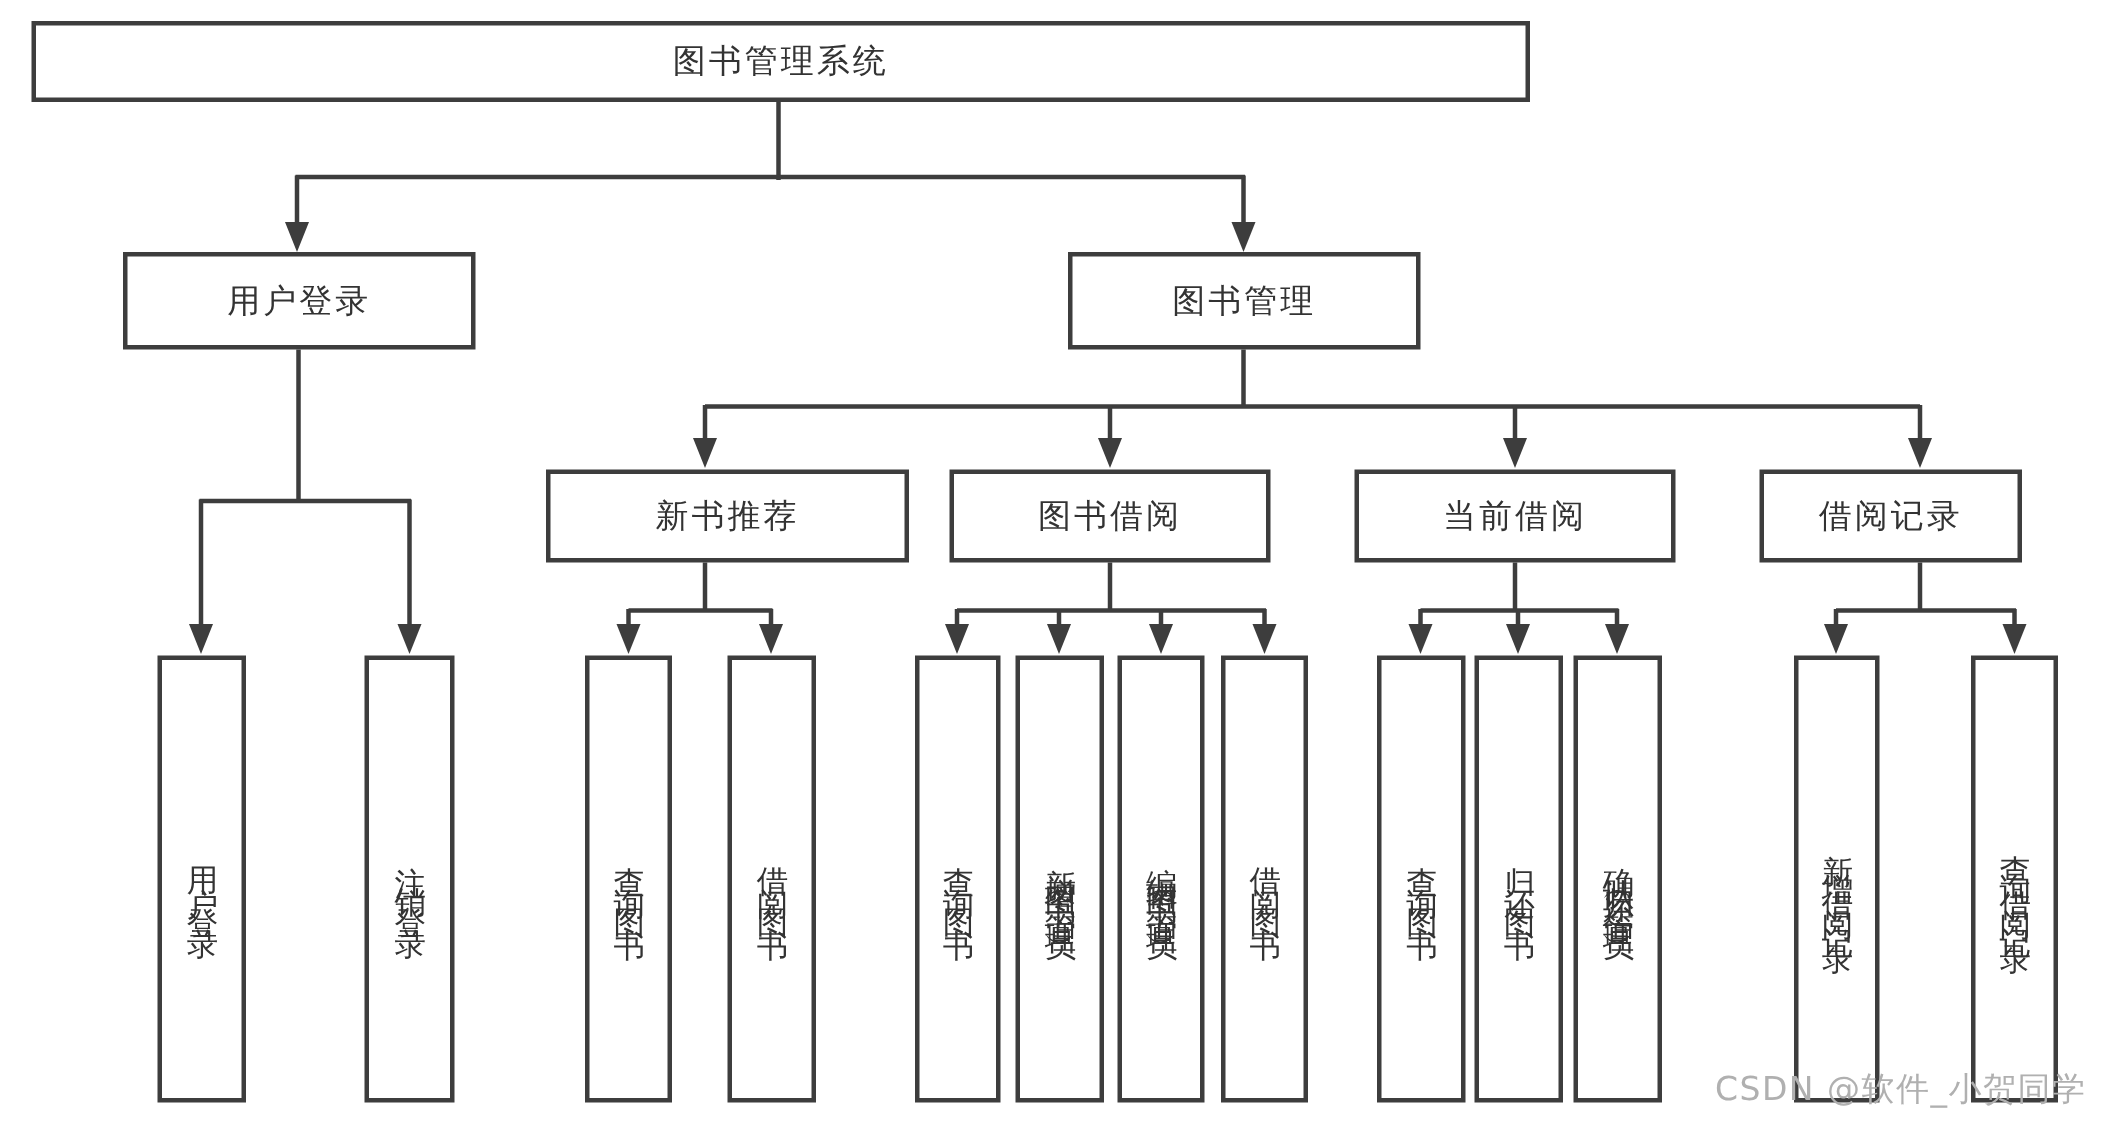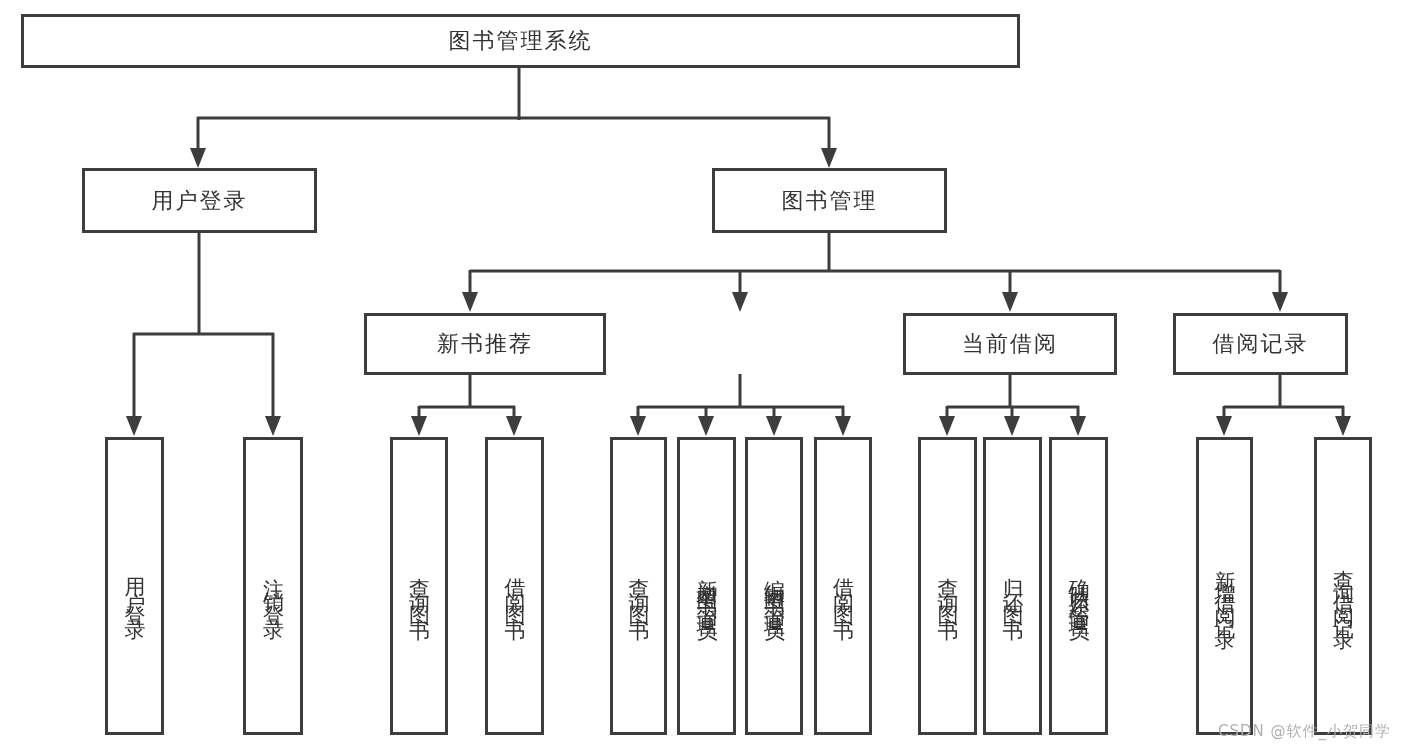--- a/index.html
+++ b/index.html
@@ -23,21 +23,21 @@
   .leaf{
     top:437px; height:298px;
     writing-mode:vertical-rl; text-orientation:mixed;
     font-size:21px; letter-spacing:14px; line-height:1;
     padding-top:6px;
   }
   .leaf.sp-m{letter-spacing:12px;}
   .leaf.sp-s{letter-spacing:6px;}
   #watermark{
     position:absolute; right:14px; bottom:6px;
-    color:var(--watermark); font-size:15px; letter-spacing:1px;
+    color:var(--watermark); font-size:22px; letter-spacing:1px;
   }
 </style>
 </head>
 <body>
 
 <div id="stage">
 
   <svg id="wires" width="1405" height="747" viewBox="0 0 1405 747">
 
     <path d="M519,68 V120"></path>
@@ -99,20 +99,21 @@
     <path d="M1343,406 V418"></path>
       <polygon points="1335,416 1351,416 1343,436"></polygon>
   </svg>
 
   <div class="node" style="left:21px;top:14px;width:999px;height:54px;">图书管理系统</div>
 
   <div class="node" style="left:82px;top:168px;width:235px;height:65px;">用户登录</div>
   <div class="node" style="left:712px;top:168px;width:235px;height:65px;text-align:right;">图书管理</div>
 
   <div class="node" style="left:364px;top:313px;width:242px;height:62px;">新书推荐</div>
+  <div class="node" style="left:633px;top:313px;width:214px;height:62px;">图书借阅</div>
   <div class="node" style="left:903px;top:313px;width:214px;height:62px;">当前借阅</div>
   <div class="node" style="left:1173px;top:313px;width:175px;height:62px;">借阅记录</div>
 
   <div class="node leaf" style="left:105px;width:59px;">用户登录</div>
   <div class="node leaf" style="left:243px;width:60px;">注销登录</div>
 
   <div class="node leaf" style="left:390px;width:58px;">查询图书</div>
   <div class="node leaf" style="left:485px;width:59px;">借阅图书</div>
 
   <div class="node leaf" style="left:610px;width:57px;">查询图书</div>

